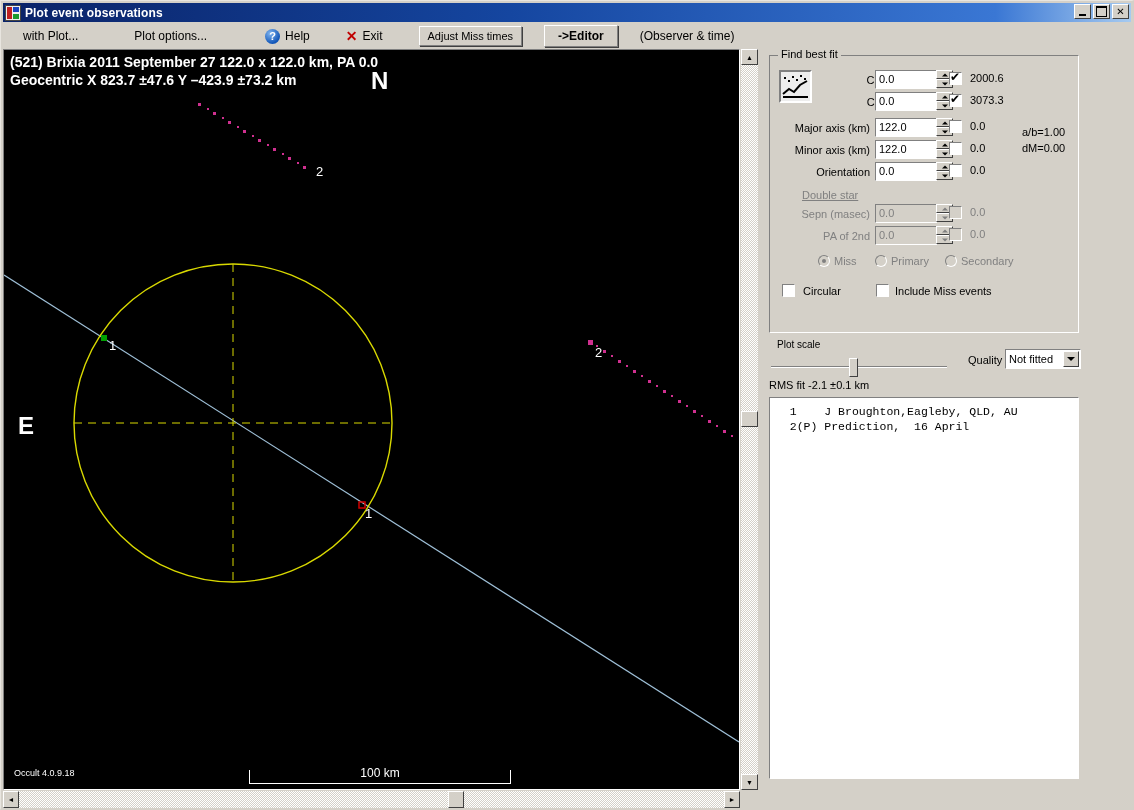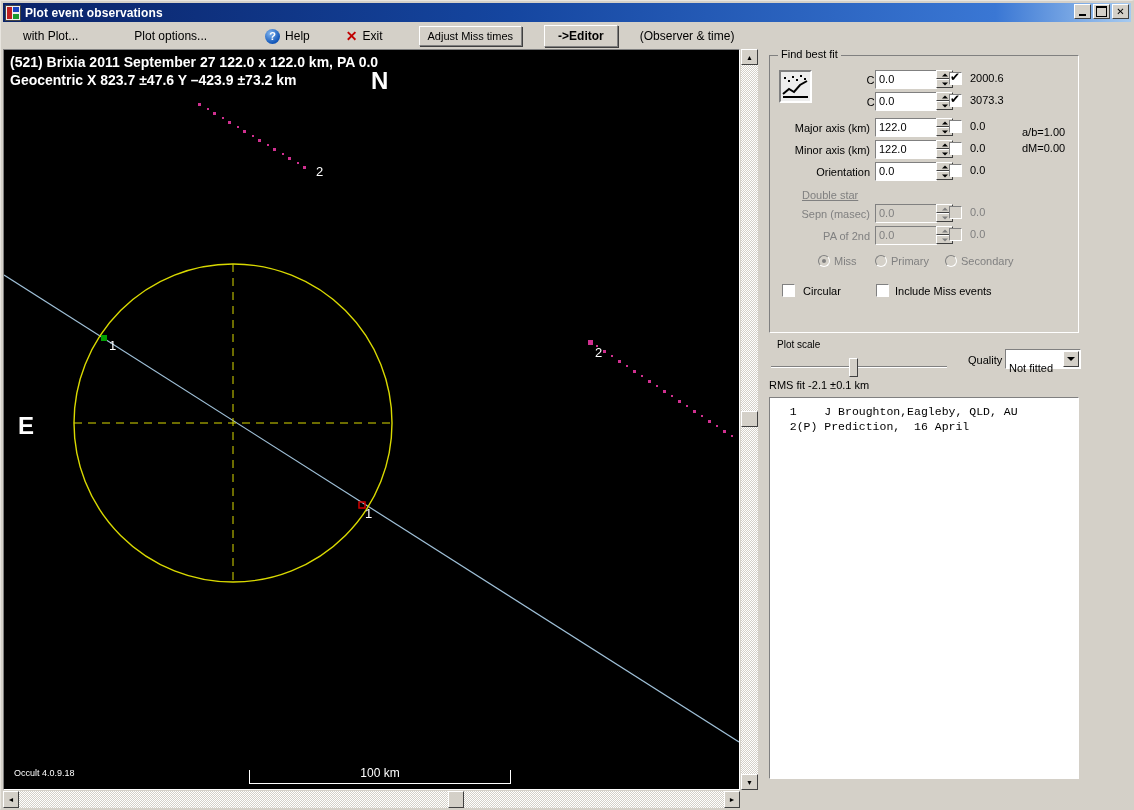--- a/index.html
+++ b/index.html
@@ -240,21 +240,21 @@
     background:#808080; border-bottom:1px solid #fff;
   }
   .slider .thumb {
     position:absolute; left:78px; top:-1px; width:9px; height:19px;
     background:#d4d0c8; border:1px solid #fff; border-right-color:#404040; border-bottom-color:#404040;
   }
   .qual-lbl { position:absolute; left:205px; top:305px; font-size:11px; }
   .combo {
     position:absolute; left:242px; top:300px; width:76px; height:20px;
     background:#fff; border:1px solid #808080; border-right-color:#fff; border-bottom-color:#fff;
-    font-size:11px; padding: 12px 0 0 3px;
+    font-size:11px; padding: 3px 0 0 3px;
   }
   .combo .arrow {
     position:absolute; right:1px; top:1px; width:16px; height:16px;
     background:#d4d0c8; border:1px solid #fff; border-right-color:#404040; border-bottom-color:#404040;
   }
   .combo .arrow::after {
     content:""; position:absolute; left:50%; top:50%; transform:translate(-50%,-50%);
     border-left:4px solid transparent; border-right:4px solid transparent; border-top:4px solid #000;
   }
   .rms { position:absolute; left:6px; top:330px; font-size:11px; }

